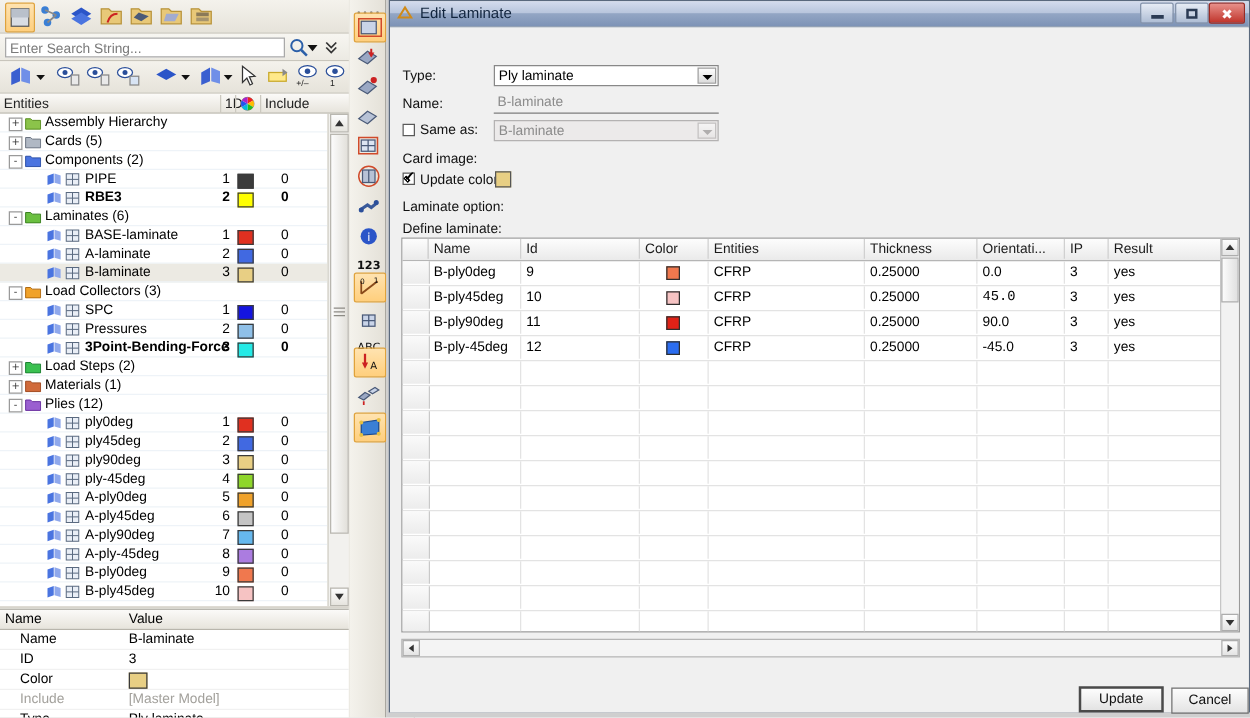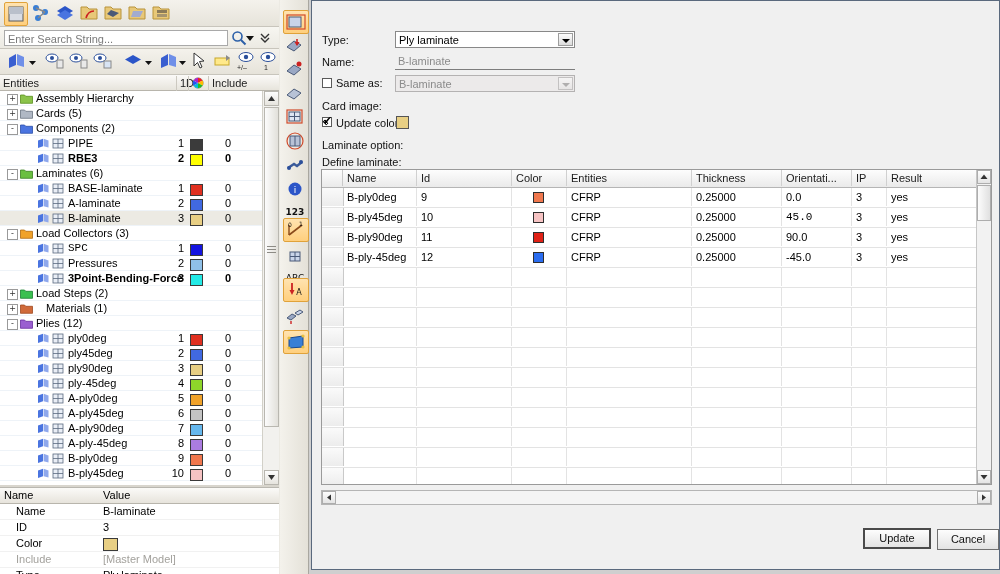--- a/index.html
+++ b/index.html
@@ -442,21 +442,21 @@
         <div class="trow">
           <span class="fico" style="left:37px;"><svg width="13" height="11" viewBox="0 0 13 11">
               <polygon points="1,2.5 6,0.8 6,8.2 1,10" fill="#4a74e0"></polygon>
               <polygon points="6.6,0.8 11.5,2.4 11.5,9.6 6.6,8.2" fill="#8fa8ec"></polygon>
             </svg></span>
           <span class="fico" style="left:52px;"><svg width="13" height="11" viewBox="0 0 13 11">
               <rect x="1" y="1" width="10" height="9" fill="#e9eef6" stroke="#5a6a80" stroke-width=".8"></rect>
               <line x1="6" y1="1" x2="6" y2="10" stroke="#5a6a80" stroke-width=".8"></line>
               <line x1="1" y1="5.5" x2="11" y2="5.5" stroke="#5a6a80" stroke-width=".8"></line>
             </svg></span>
-          <span class="lbl" style="left:68px;font-family:Liberation Mono, monospace;">SPC</span>
+          <span class="lbl" style="left:68px;">SPC</span>
           <span class="num" style="left:170px;">1</span>
           <span class="sw" style="left:190px;background:#1414e0;"></span>
           <span class="zero" style="left:219px;">0</span>
         </div>
         <div class="trow">
           <span class="fico" style="left:37px;"><svg width="13" height="11" viewBox="0 0 13 11">
               <polygon points="1,2.5 6,0.8 6,8.2 1,10" fill="#4a74e0"></polygon>
               <polygon points="6.6,0.8 11.5,2.4 11.5,9.6 6.6,8.2" fill="#8fa8ec"></polygon>
             </svg></span>
           <span class="fico" style="left:52px;"><svg width="13" height="11" viewBox="0 0 13 11">
@@ -489,21 +489,21 @@
           <span class="fico" style="left:20px"><svg width="13" height="11" viewBox="0 0 13 11">
               <path d="M0.5 2 h4 l1.3 1.3 h6.7 v7 H0.5 Z" fill="#3ac050" stroke="#1a8030" stroke-width=".8"></path>
             </svg></span>
           <span class="lbl" style="left:36px;">Load Steps (2)</span>
         </div>
         <div class="trow">
           <span class="exp">+</span>
           <span class="fico" style="left:20px"><svg width="13" height="11" viewBox="0 0 13 11">
               <path d="M0.5 2 h4 l1.3 1.3 h6.7 v7 H0.5 Z" fill="#d06a3a" stroke="#a04a20" stroke-width=".8"></path>
             </svg></span>
-          <span class="lbl" style="left:36px;margin-left:10px;">Materials (1)</span>
+          <span class="lbl" style="left:36px;">Materials (1)</span>
         </div>
         <div class="trow">
           <span class="exp">-</span>
           <span class="fico" style="left:20px"><svg width="13" height="11" viewBox="0 0 13 11">
               <path d="M0.5 2 h4 l1.3 1.3 h6.7 v7 H0.5 Z" fill="#9a5fd0" stroke="#6a2fa0" stroke-width=".8"></path>
             </svg></span>
           <span class="lbl" style="left:36px;">Plies (12)</span>
         </div>
         <div class="trow">
           <span class="fico" style="left:37px;"><svg width="13" height="11" viewBox="0 0 13 11">
@@ -788,20 +788,38 @@
             <circle cx="17" cy="15" r="1.6" fill="#e8c040"></circle>
             <circle cx="3" cy="16" r="1.6" fill="#e8c040"></circle>
           </svg></div>
       </div>
   </div>
 
   <div class="rightbg"></div>
 
   <div class="dialog">
 
+    <div class="titlebar">
+      <div class="tico">
+        <svg width="14" height="14" viewBox="0 0 14 14">
+            <polygon points="2,10 7,2 12,10" fill="none" stroke="#d08a18" stroke-width="1.6"></polygon>
+          </svg>
+      </div>
+      <div class="ttl">Edit Laminate</div>
+
+      <div class="wbtn min">
+        <i style="left:8px;top:9px;width:10px;height:3px;background:#2b3b54;"></i>
+      </div>
+      <div class="wbtn max">
+        <i style="left:8px;top:4px;width:9px;height:8px;border:2px solid #2b3b54;box-sizing:border-box;"></i>
+      </div>
+      <div class="wbtn cls">
+        <i style="left:9px;top:3px;color:#fff;font-size:11px;line-height:11px;font-family:'DejaVu Sans',sans-serif;">✖</i>
+      </div>
+    </div>
 
     <div class="dbody">
 
       <div class="flabel" style="left:10px;top:33px;">Type:</div>
       <div class="fctrl" style="left:83px;top:30px;width:180px;">
         <span class="val">Ply laminate</span>
         <span class="arrow"></span>
       </div>
 
       <div class="flabel" style="left:10px;top:55px;">Name:</div>

